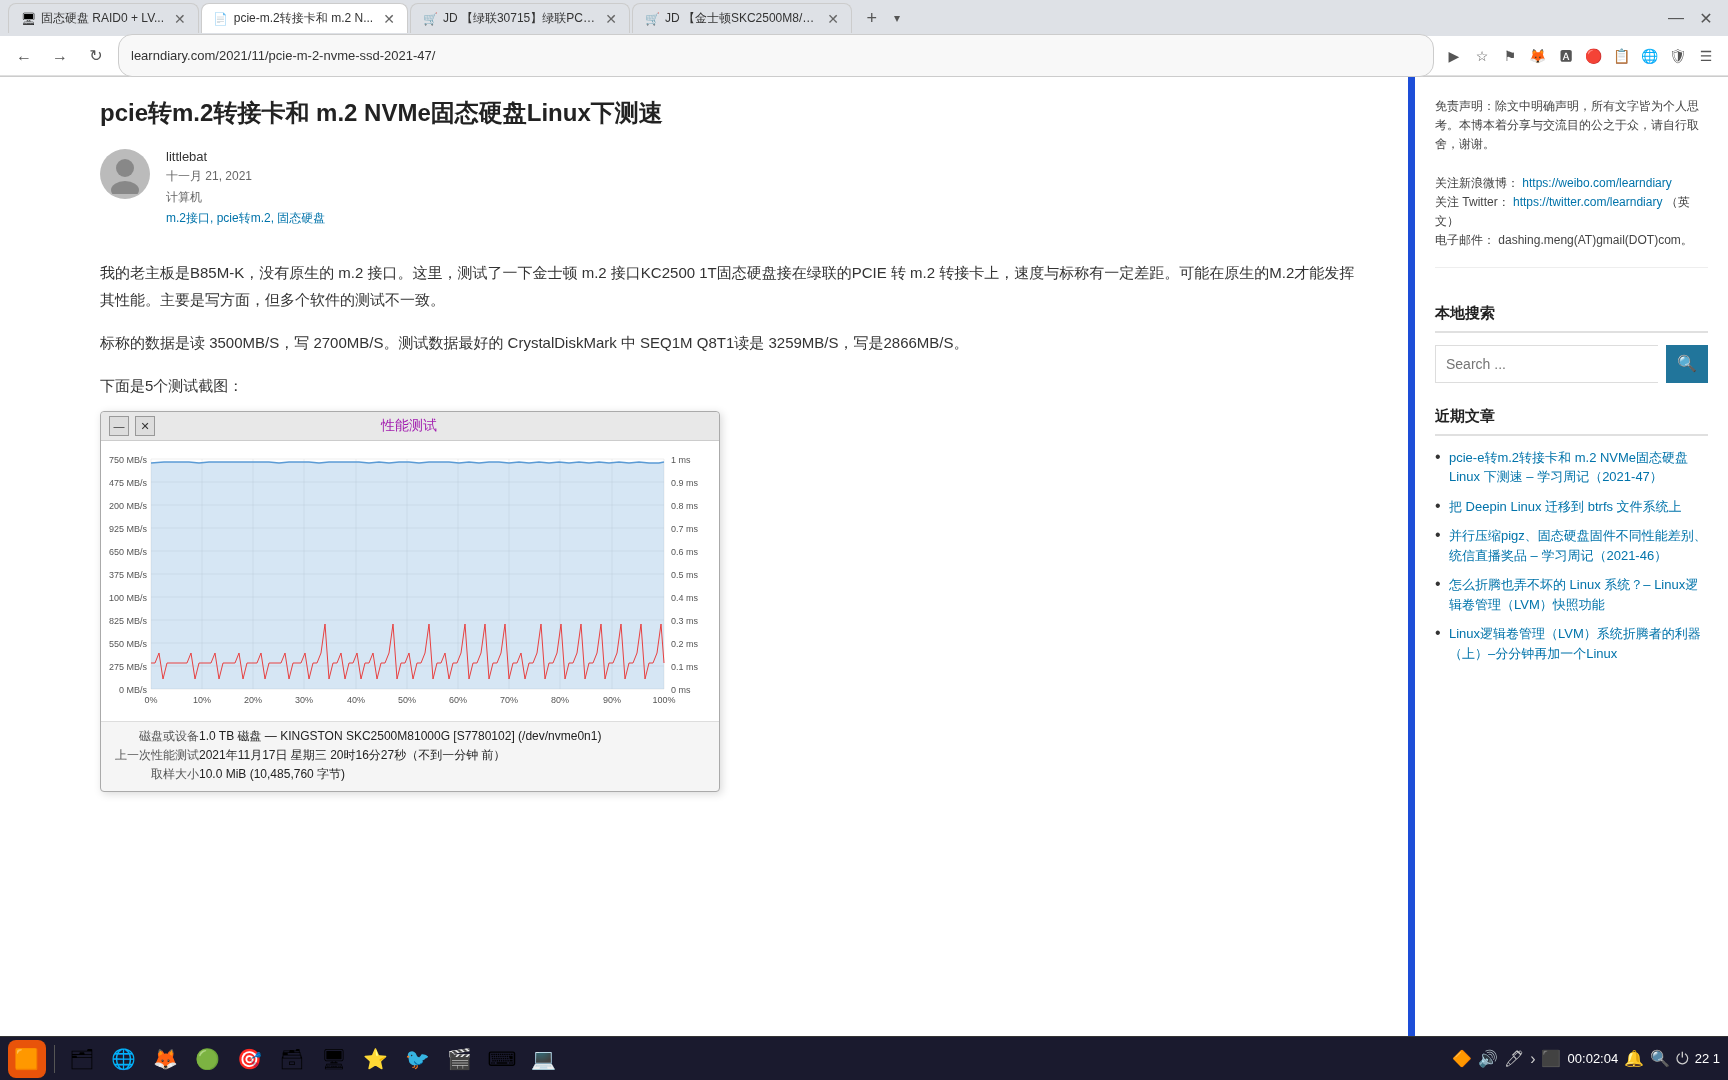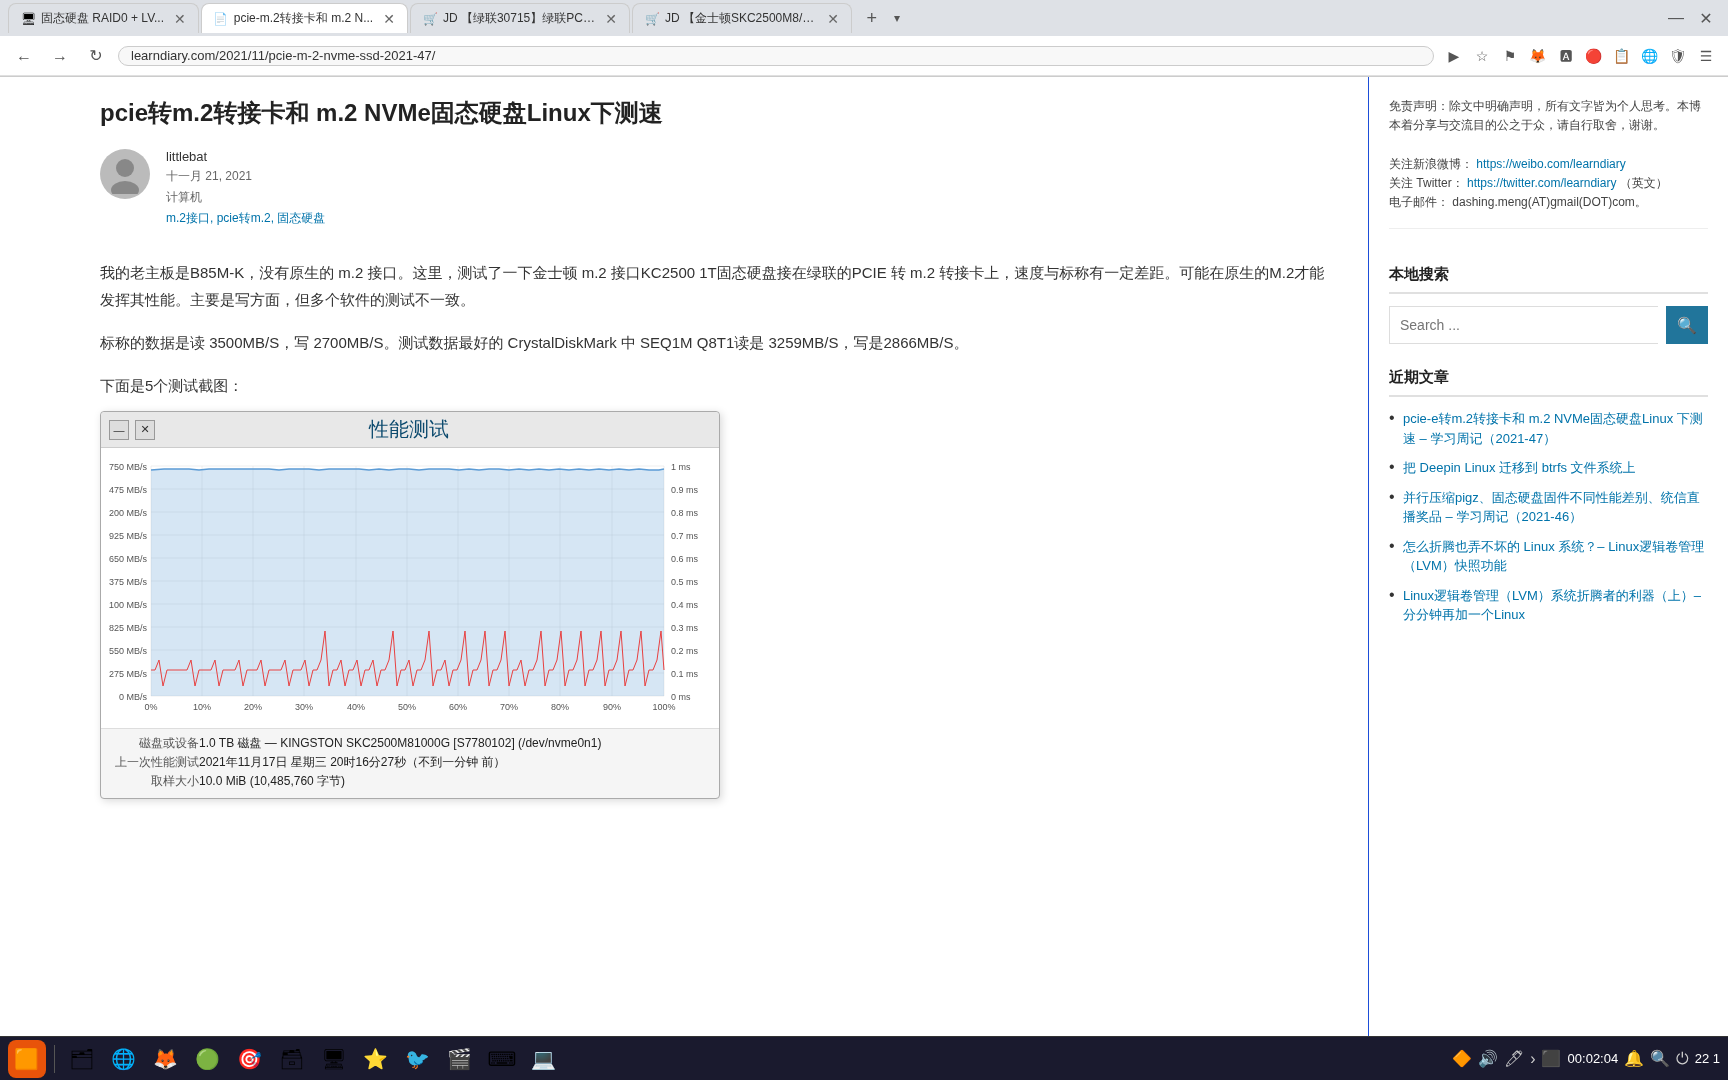--- a/index.html
+++ b/index.html
@@ -12,21 +12,21 @@
     .tab.active { background: #fff; z-index: 2; }
     .tab.inactive { background: #dee1e6; }
     .tab-favicon { width: 14px; height: 14px; display: inline-block; }
     .tab-title { flex: 1; overflow: hidden; text-overflow: ellipsis; white-space: nowrap; font-size: 12px; color: #333; }
     .tab-close { font-size: 14px; color: #666; cursor: pointer; margin-left: 4px; }
     .tab-new { background: none; border: none; font-size: 18px; cursor: pointer; color: #555; margin-left: 4px; width: 28px; height: 28px; display: flex; align-items: center; justify-content: center; border-radius: 50%; }
     .tab-extra { background: #dee1e6; border: none; font-size: 12px; color: #555; cursor: pointer; padding: 0 6px; height: 28px; }
 
     .address-bar { display: flex; align-items: center; height: 40px; background: #fff; padding: 0 10px; gap: 8px; border-bottom: 1px solid #e0e0e0; }
     .nav-btn { background: none; border: none; cursor: pointer; font-size: 16px; color: #555; width: 28px; height: 28px; display: flex; align-items: center; justify-content: center; border-radius: 50%; }
-    .url-box { flex: 1; height: 20px; border: 1px solid #ccc; border-radius: 14px; padding: 8px 12px; font-size: 13px; color: #333; background: #f8f8f8; display: flex; align-items: center; }
+    .url-box { flex: 1; height: 43px; border: 1px solid #ccc; border-radius: 14px; padding: 8px 12px; font-size: 13px; color: #333; background: #f8f8f8; display: flex; align-items: center; }
     .toolbar-icons { display: flex; align-items: center; gap: 4px; }
     .toolbar-icon { width: 24px; height: 24px; display: flex; align-items: center; justify-content: center; font-size: 14px; cursor: pointer; border-radius: 50%; color: #555; }
 
     
     .page-content { display: flex; width: 1728px; height: calc(1080px - 77px - 44px); overflow: hidden; background: #fff; }
 
     
     .article-area { flex: 1; padding: 20px 40px 20px 100px; overflow-y: auto; }
     .article-title-big { font-size: 28px; font-weight: bold; color: #222; margin-bottom: 16px; }
     .avatar { width: 50px; height: 50px; border-radius: 50%; background: #bbb; margin-bottom: 10px; display: flex; align-items: center; justify-content: center; }
@@ -35,31 +35,31 @@
     .meta-date { font-size: 12px; color: #666; margin-bottom: 4px; }
     .meta-category { font-size: 12px; color: #666; margin-bottom: 4px; }
     .meta-tags { font-size: 12px; color: #0073aa; margin-bottom: 16px; }
     .article-text { font-size: 15px; line-height: 1.8; color: #333; margin-bottom: 16px; }
     .article-text2 { font-size: 15px; line-height: 1.8; color: #333; margin-bottom: 16px; }
     .article-subheading { font-size: 15px; line-height: 1.8; color: #333; margin-bottom: 12px; }
 
     
     .perf-window { border: 1px solid #aaa; border-radius: 4px; background: #f5f5f5; margin-bottom: 16px; box-shadow: 2px 2px 8px rgba(0,0,0,0.15); width: 620px; }
     .perf-titlebar { display: flex; align-items: center; justify-content: space-between; background: #e8e8e8; border-bottom: 1px solid #ccc; padding: 4px 8px; border-radius: 4px 4px 0 0; }
-    .perf-title { font-size: 20px; color: #0c4a6e; font-weight: normal; flex: 1; text-align: center; }
+    .perf-title { font-size: 14px; color: #a21caf; font-weight: normal; flex: 1; text-align: center; }
     .perf-controls { display: flex; gap: 6px; }
     .perf-btn { width: 20px; height: 20px; border: 1px solid #999; background: #ddd; cursor: pointer; display: flex; align-items: center; justify-content: center; font-size: 11px; color: #333; }
     .perf-chart-area { padding: 8px; background: #fff; }
     .perf-info { padding: 6px 8px; font-size: 12px; color: #333; border-top: 1px solid #ddd; }
     .perf-info-row { display: flex; gap: 0; margin-bottom: 2px; }
     .perf-info-label { color: #555; min-width: 90px; text-align: right; }
     .perf-info-value { color: #222; }
 
     
-    .sidebar { width: 360px; padding: 20px; border-left: 1px solid #1d4ed8; overflow-y: auto; }
+    .sidebar { width: 320px; padding: 20px; border-left: 7px solid #1d4ed8; overflow-y: auto; }
     .sidebar-disclaimer { font-size: 12px; line-height: 1.6; color: #444; margin-bottom: 20px; border-bottom: 1px solid #eee; padding-bottom: 16px; }
     .sidebar-disclaimer a { color: #0073aa; text-decoration: none; }
     .sidebar-section-title { font-size: 15px; font-weight: bold; color: #222; margin-bottom: 12px; padding-bottom: 8px; border-bottom: 2px solid #e0e0e0; margin-top: 36px; }
     .search-box-wrap { display: flex; gap: 8px; margin-bottom: 24px; }
     .search-input { flex: 1; height: 38px; border: 1px solid #ddd; border-right: none; padding: 0 10px; font-size: 14px; outline: none; }
     .search-btn { width: 42px; height: 38px; background: #21759b; border: none; cursor: pointer; display: flex; align-items: center; justify-content: center; }
     .search-btn-icon { color: #fff; font-size: 16px; }
     .recent-articles-title { font-size: 15px; font-weight: bold; color: #222; margin-bottom: 12px; padding-bottom: 8px; border-bottom: 2px solid #e0e0e0; }
     .recent-articles-list { list-style: none; padding: 0; }
     .recent-articles-list li { margin-bottom: 10px; padding-left: 14px; position: relative; }

